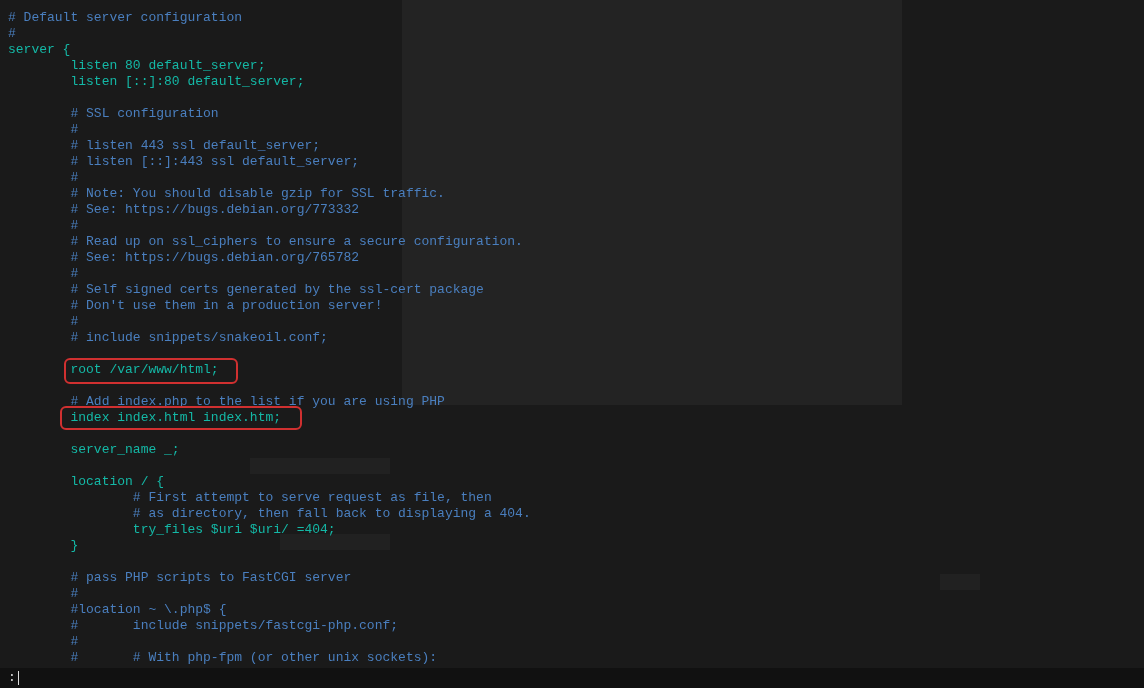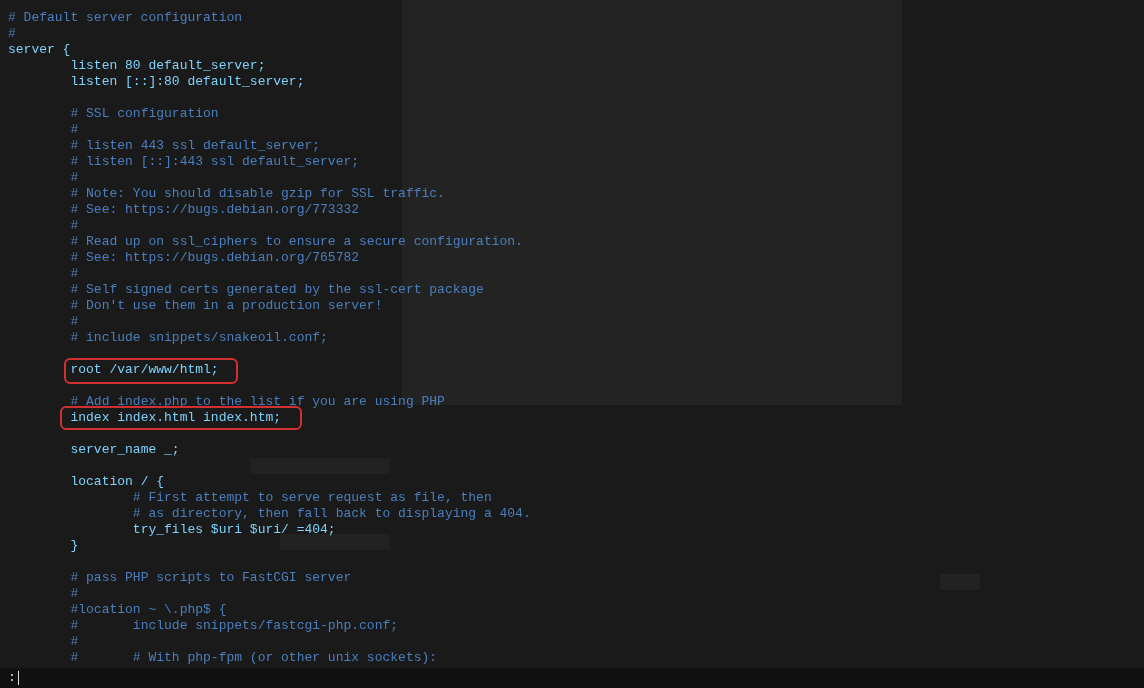--- a/index.html
+++ b/index.html
@@ -21,21 +21,21 @@
     left: 0;
     width: 1144px;
     height: 608px;
     white-space: pre;
   }
   .line {
     height: 16px;
     padding-left: 8px;
   }
   .comment { color: #4a7fbf; }
-  .plain { color: #7dd3fc; }
+  .plain { color: #14b8a6; }
   .hl-box {
     position: absolute;
     border: 2px solid #d03030;
     border-radius: 6px;
     pointer-events: none;
   }
   .statusbar {
     position: absolute;
     left: 0;
     bottom: 0;

